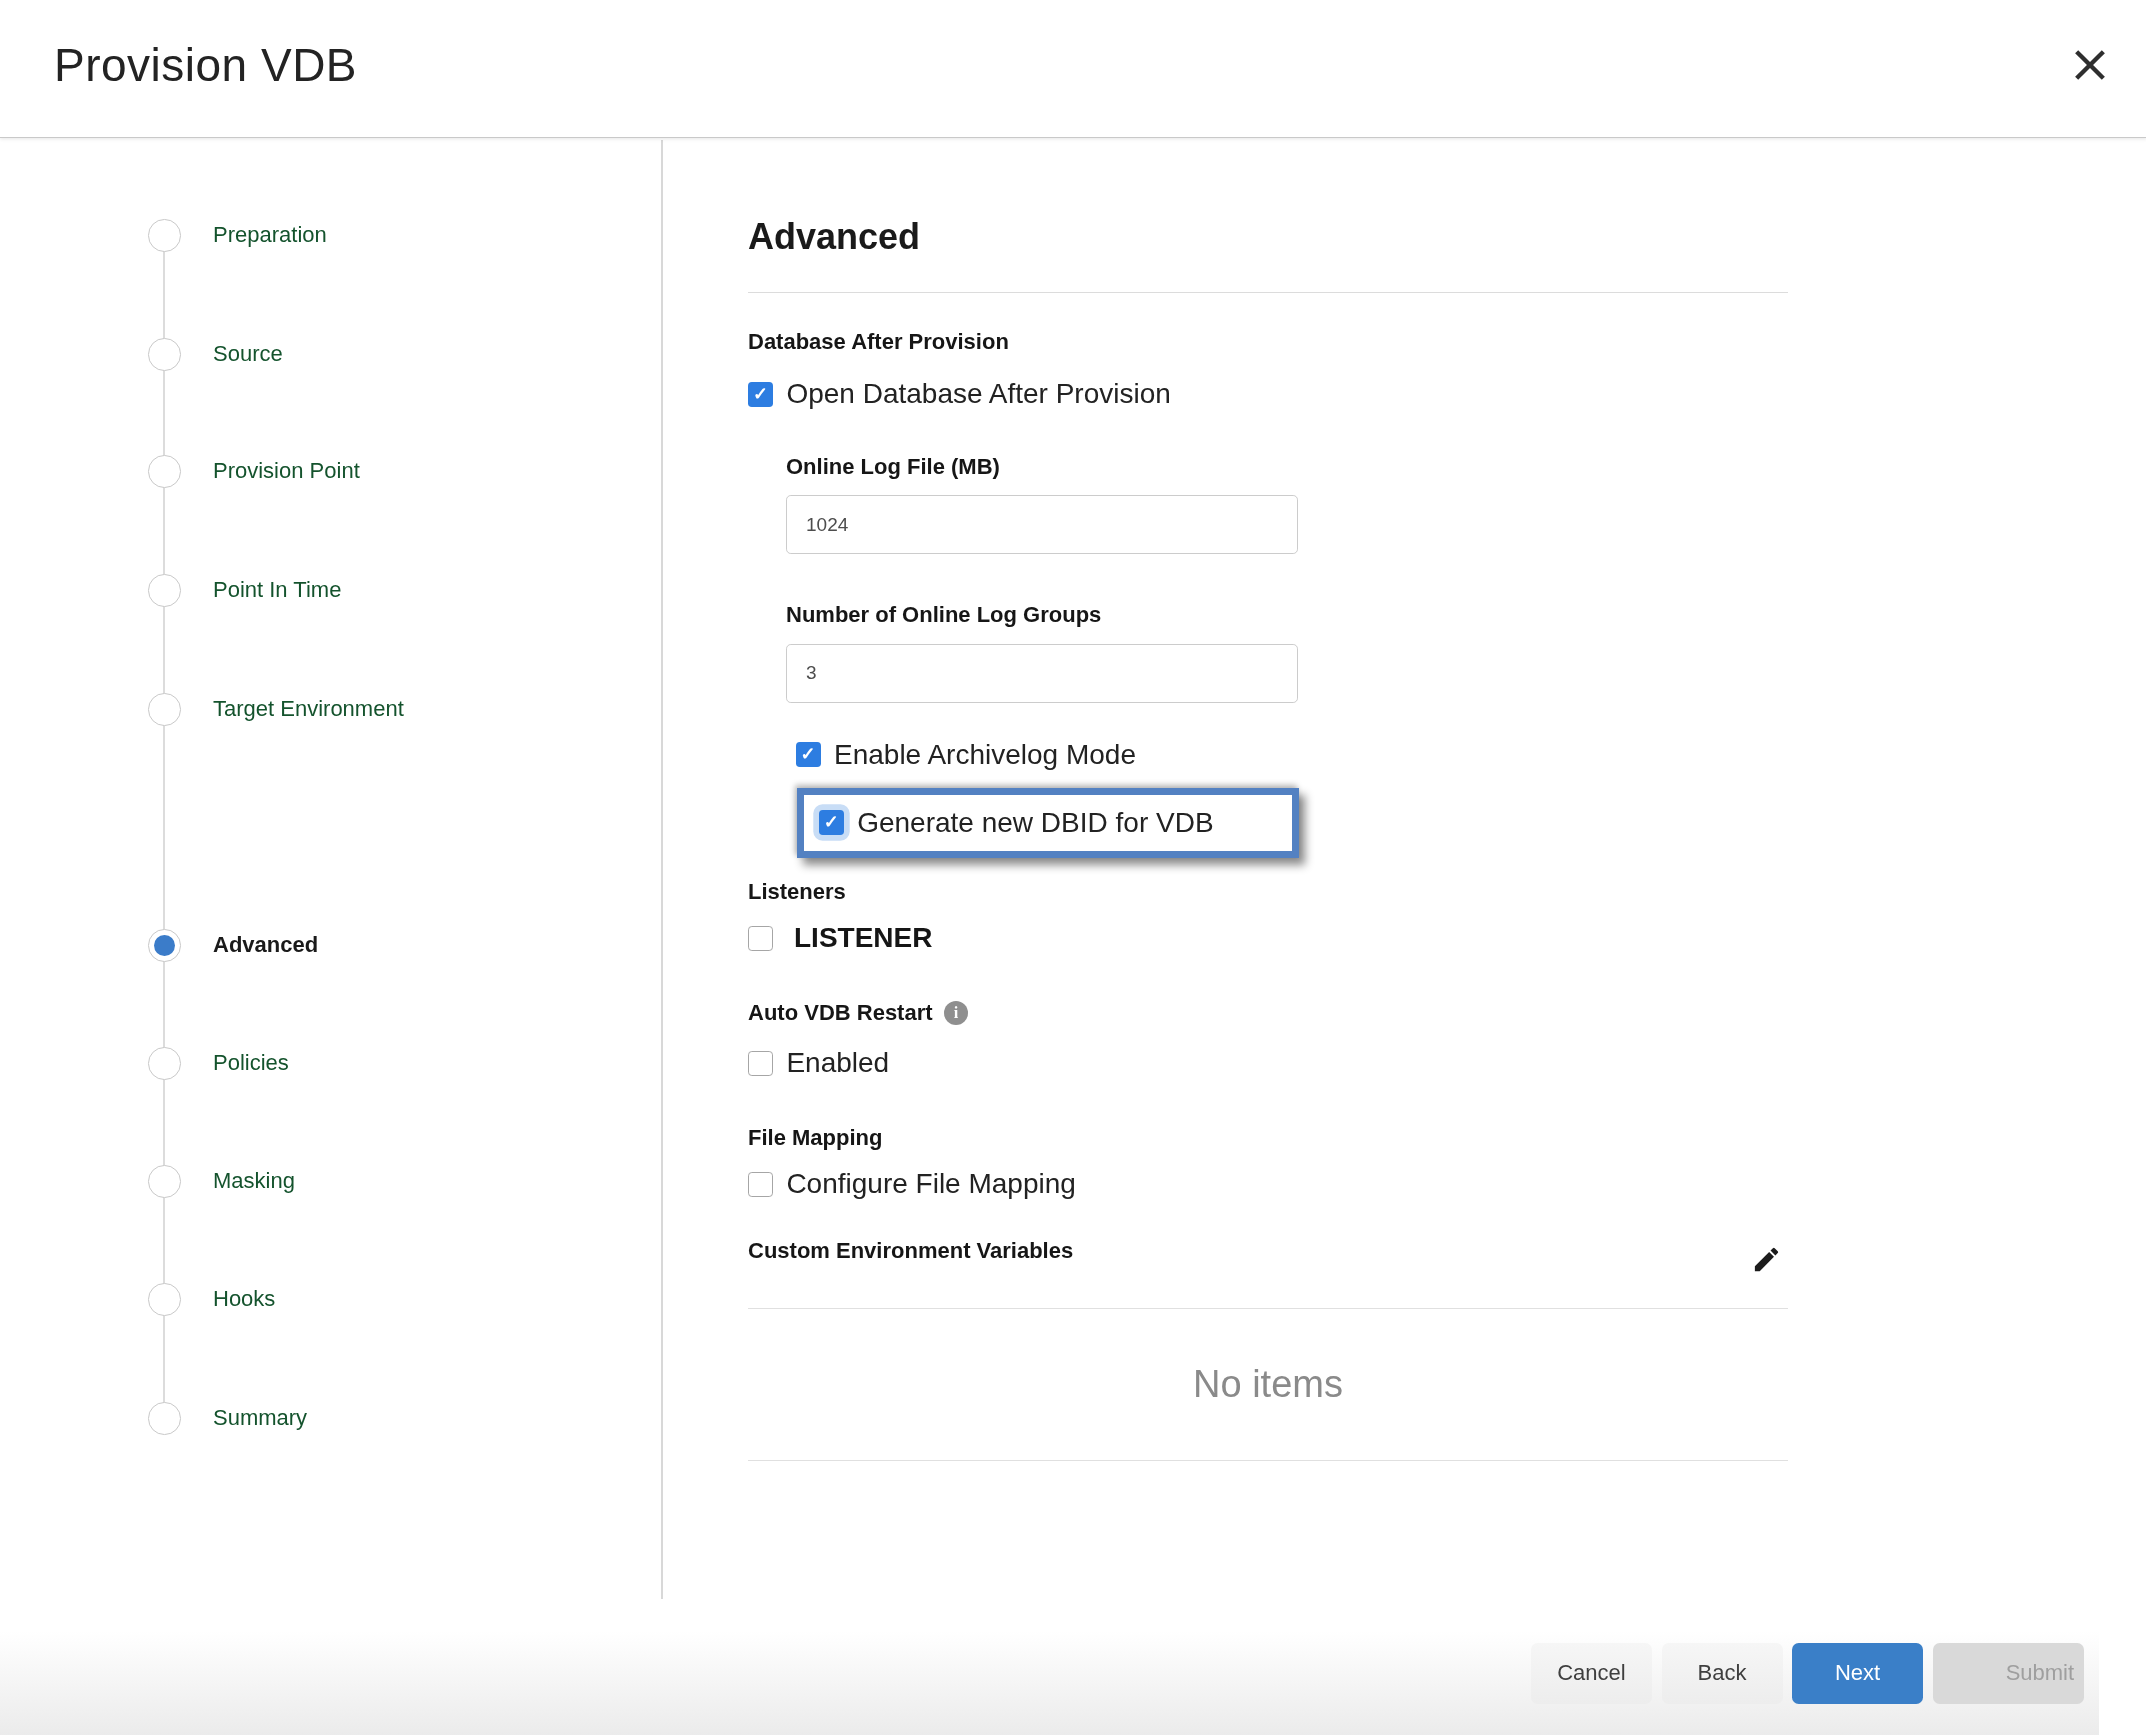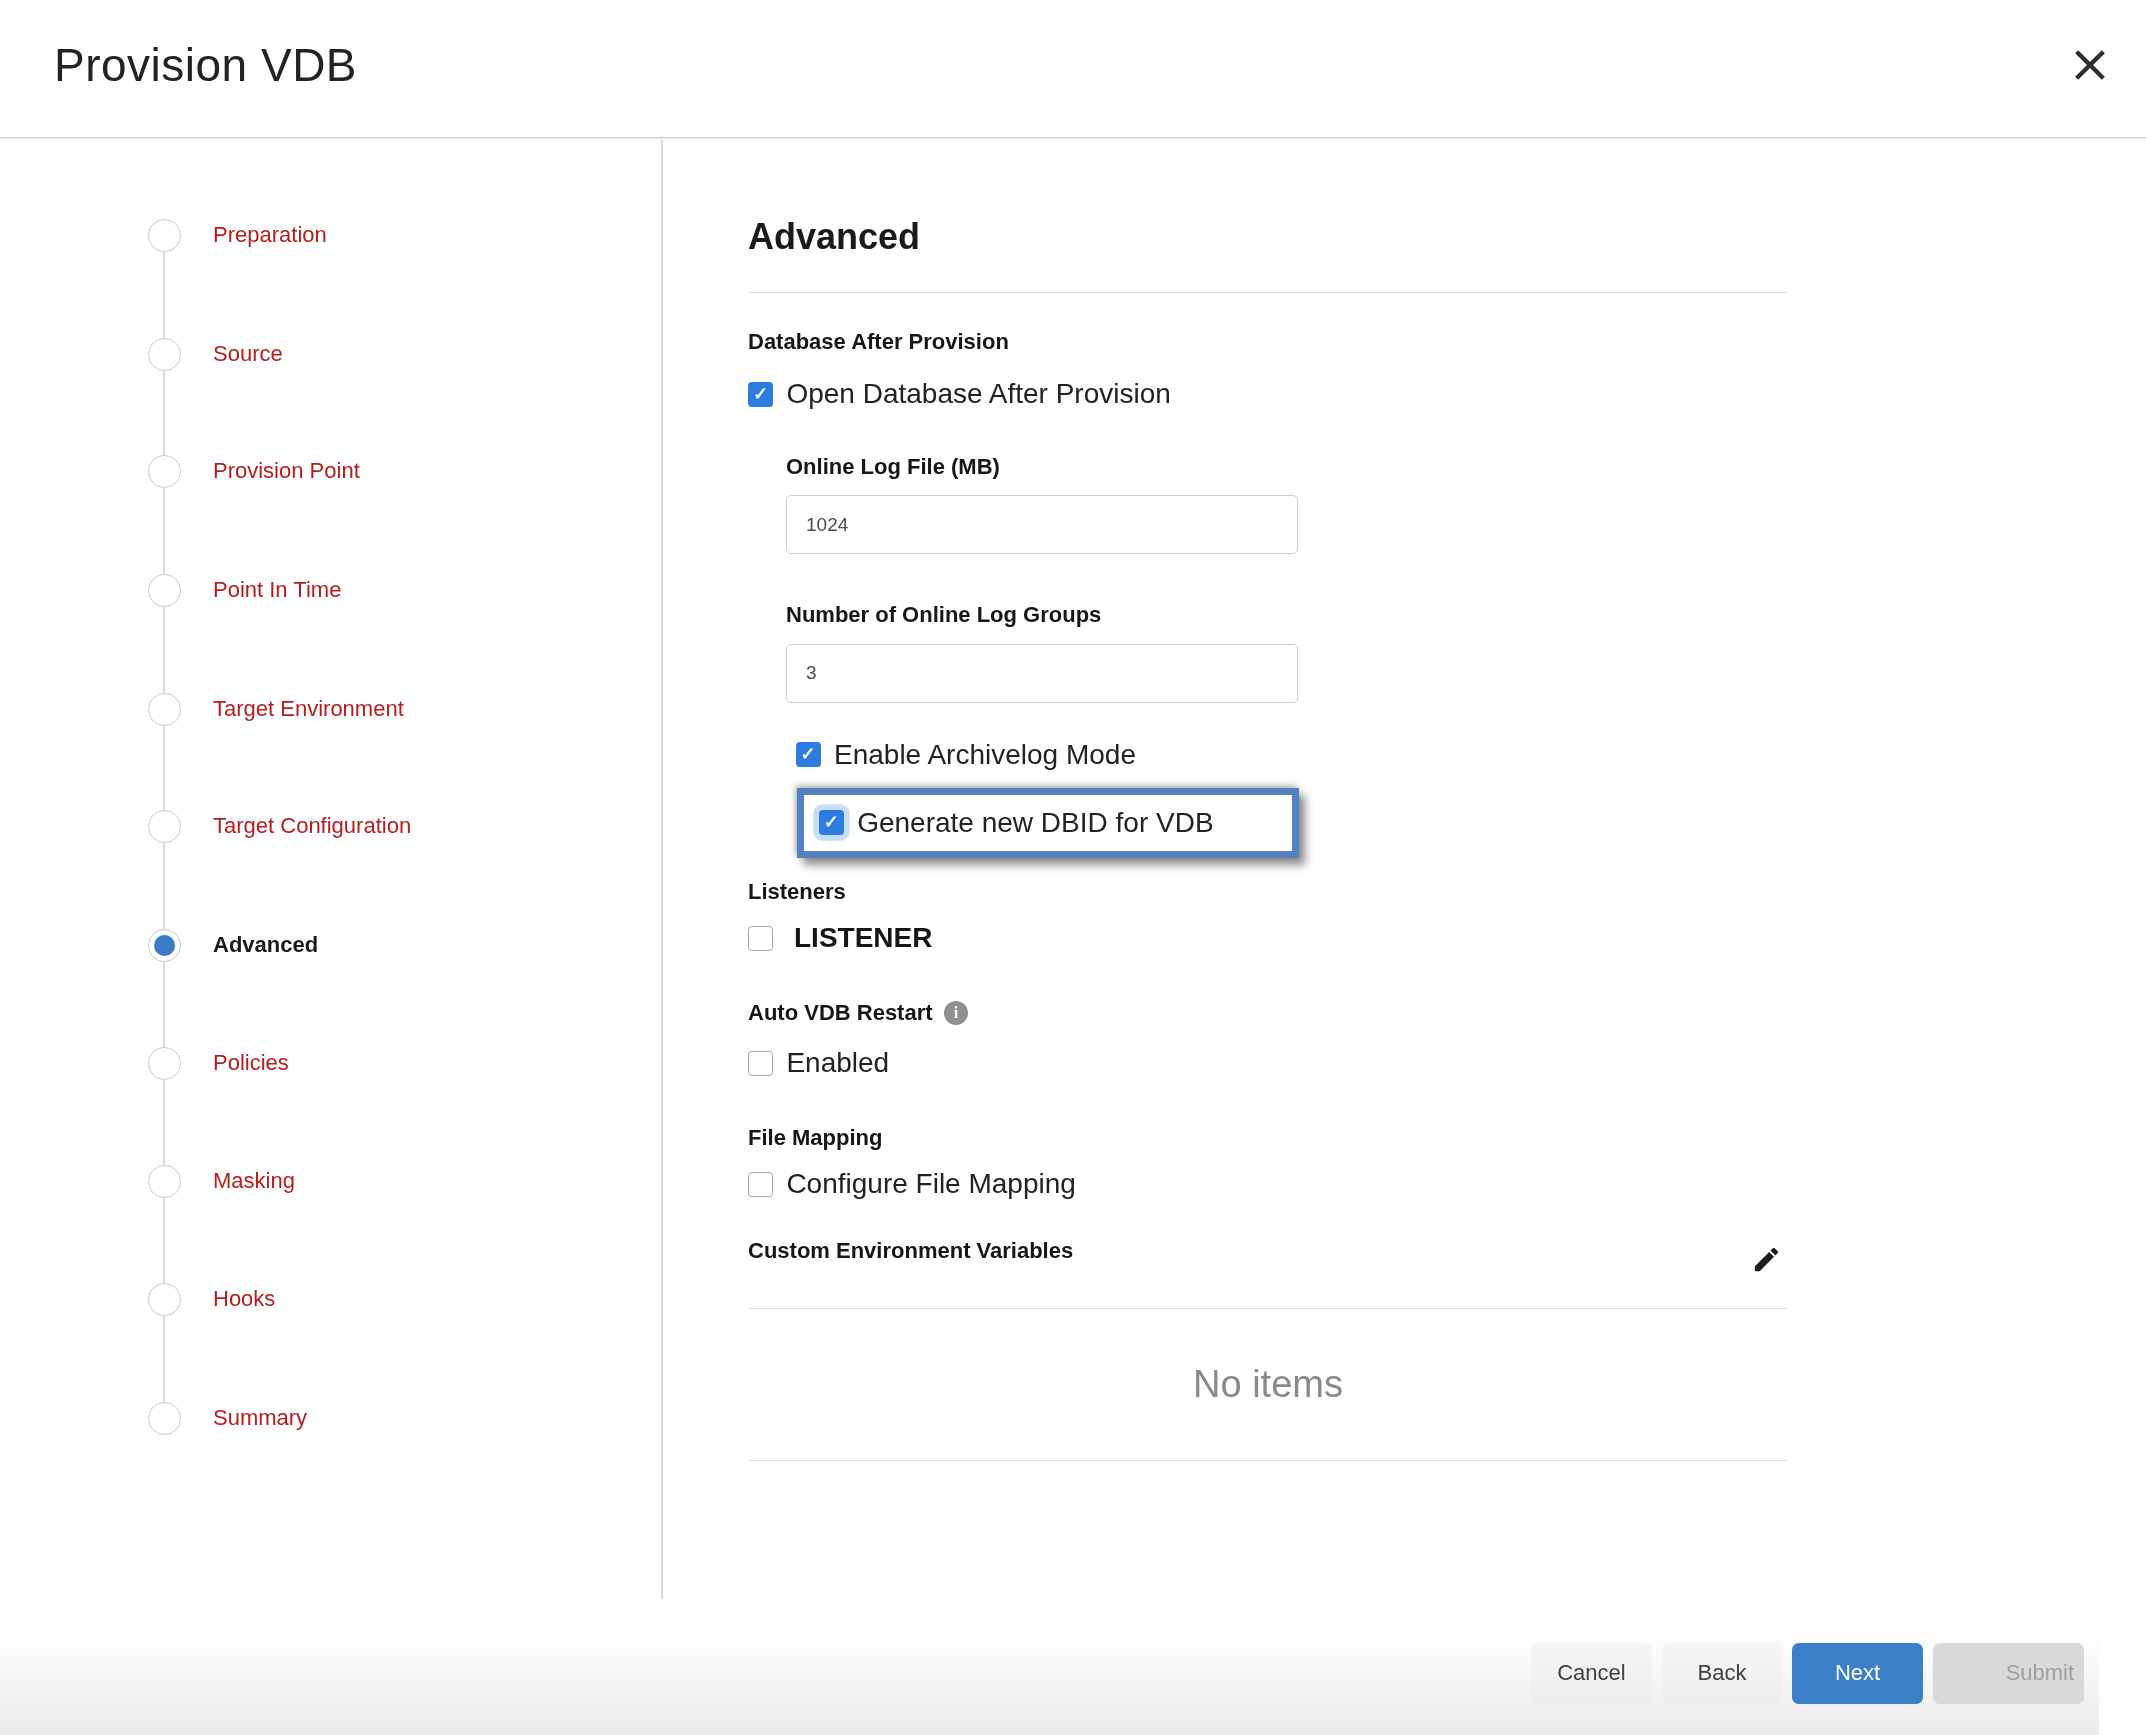--- a/index.html
+++ b/index.html
@@ -12,21 +12,21 @@
   .close-btn { position:absolute; right:34px; top:42px; width:46px; height:46px; cursor:pointer; display:flex; align-items:center; justify-content:center; }
   .close-btn svg { width:40px; height:40px; stroke:#2e2e2e; stroke-width:2.6; }
 
   
   .sidebar { position:absolute; left:0; top:140px; width:661px; height:1596px; }
   .sidebar-divider { position:absolute; left:661px; top:140px; width:1.9px; height:1459px; background:#d8d8d8; }
   .stepper-line { position:absolute; left:163px; top:96px; width:1.9px; height:1182px; background:#dcdcdc; }
   .step { position:absolute; left:0; width:660px; height:32.5px; cursor:pointer; }
   .dot { position:absolute; left:148px; top:0; width:32.5px; height:32.5px; border-radius:50%; background:#fff; border:1.9px solid #c9c9c9; }
   .step.active .dot::after { content:''; position:absolute; inset:4.8px; border-radius:50%; background:#3b7cc9; }
-  .step-label { position:absolute; left:213px; top:0; height:32.5px; line-height:32.5px; font-size:22px; color:#b91c1c; white-space:nowrap; }
+  .step-label { position:absolute; left:213px; top:0; height:32.5px; line-height:32.5px; font-size:22px; color:#14532d; white-space:nowrap; }
   .step.active .step-label { font-weight:bold; color:#1a1a1a; }
 
   
   .main { position:absolute; left:748px; top:216px; width:1040px; }
   .main-heading { font-size:36px; font-weight:bold; color:#1a1a1a; }
   .heading-rule { border:none; border-top:1.9px solid #dcdcdc; margin-top:34px; }
   .section-label { font-size:22px; font-weight:bold; color:#161616; }
   .mt-db-section { margin-top:36px; }
   .row { display:flex; align-items:center; gap:13.4px; }
   .row-open-db { margin-top:23px; }
@@ -100,24 +100,20 @@
       <span class="step-label">Provision Point</span>
     </div>
     <div class="step" style="top:434px">
       <span class="dot"></span>
       <span class="step-label">Point In Time</span>
     </div>
     <div class="step" style="top:553px">
       <span class="dot"></span>
       <span class="step-label">Target Environment</span>
     </div>
-    <div class="step" style="top:670px">
-      <span class="dot"></span>
-      <span class="step-label">Target Configuration</span>
-    </div>
     <div class="step active" style="top:789px">
       <span class="dot"></span>
       <span class="step-label">Advanced</span>
     </div>
     <div class="step" style="top:907px">
       <span class="dot"></span>
       <span class="step-label">Policies</span>
     </div>
     <div class="step" style="top:1025px">
       <span class="dot"></span>

